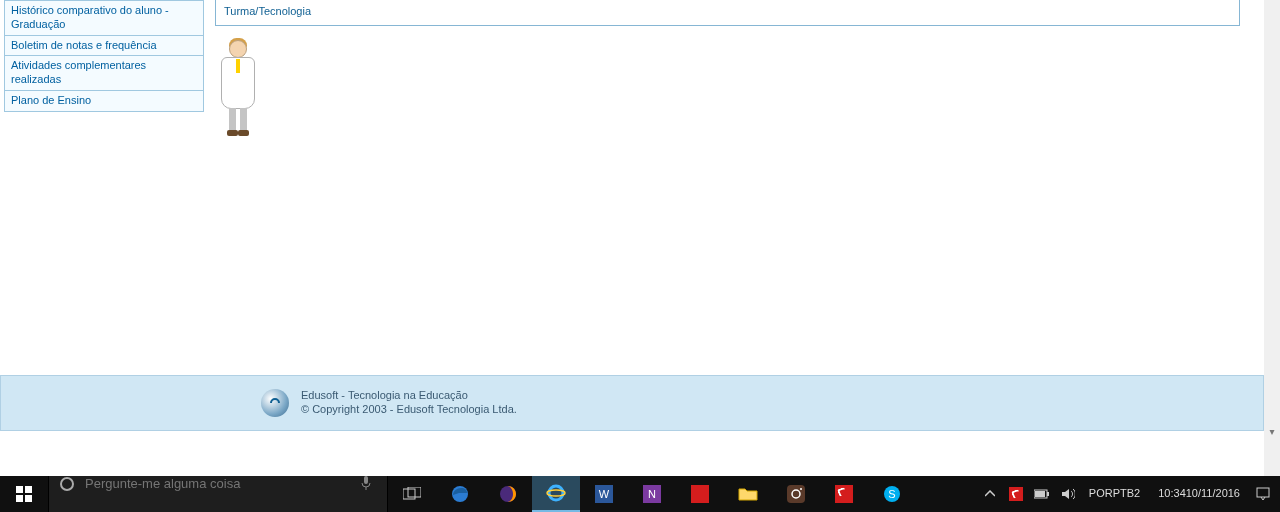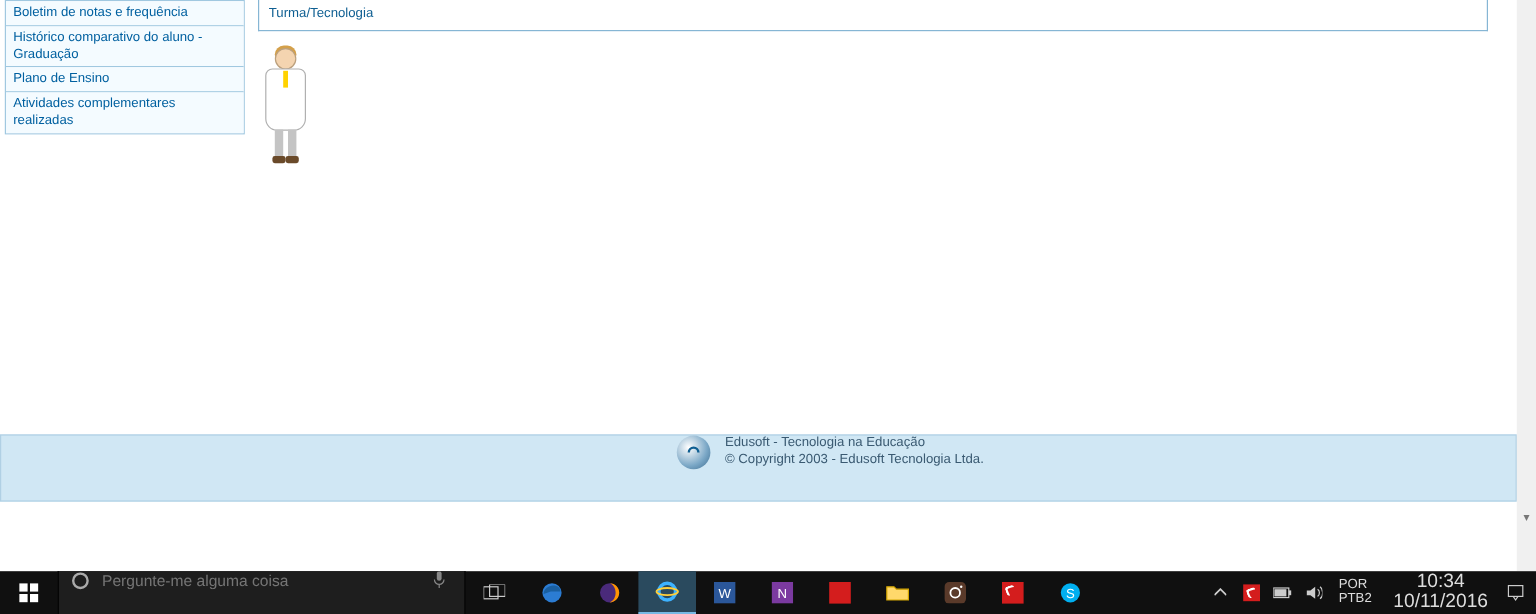--- a/index.html
+++ b/index.html
@@ -107,31 +107,30 @@
   .tie  { position:absolute; left:21px; top:21px; width:4px; height:14px; background:#ffd200; }
   .leg1 { position:absolute; left:14px; top:70px; width:7px; height:24px; background:#c4c4c4; }
   .leg2 { position:absolute; left:25px; top:70px; width:7px; height:24px; background:#c4c4c4; }
   .shoe1{ position:absolute; left:12px; top:92px; width:11px; height:6px; background:#6a4a2a; border-radius:2px; }
   .shoe2{ position:absolute; left:23px; top:92px; width:11px; height:6px; background:#6a4a2a; border-radius:2px; }
 
   
   .footer {
     position: absolute;
     left: 0;
-    top: 362px;
+    top: 375px;
     width: 1264px;
     height: 56px;
     background: #d0e7f4;
     border: 1px solid #b0d0e4;
     display: flex;
     align-items: center;
     justify-content: space-between;
     padding: 0 140px 0 260px;
     color: #3a5a72;
-    flex-direction: column;
   }
   .footer-left { display:flex; align-items:center; gap: 12px; }
   .footer-logo {
     width: 28px; height: 28px;
     border-radius: 50%;
     background: radial-gradient(circle at 35% 35%, #fff, #7aa7c6 60%, #3a6a8e);
     display:flex; align-items:center; justify-content:center;
     color:#0f5f92;
   }
   .footer-lines p { line-height: 1.25; }
@@ -180,43 +179,43 @@
   .tb-btn svg { display:block; }
   .tb-btn.ie-active { background:#2a4a5e; border-bottom:2px solid #76b9e4; }
 
   .tray {
     margin-left:auto;
     display:flex; align-items:center;
     gap: 8px;
     padding: 0 8px;
   }
   .tray .ic { width:18px; height:18px; display:flex; align-items:center; justify-content:center; color:#ccc; cursor:pointer; }
-  .lang-clock { display:flex; flex-direction:column; align-items:center; justify-content:space-between; line-height:1.05; font-size:16px; padding: 0 6px; color:#ddd; }
-  .lang { display:flex; flex-direction:column; align-items:flex-start; justify-content:center; line-height:1.05; font-size:11px; padding:0 4px; color:#ddd;}
+  .lang-clock { display:flex; align-items:center; justify-content:space-between; line-height:1.05; font-size:11px; padding: 0 6px; color:#ddd; }
+  .lang { display:flex; flex-direction:row; align-items:flex-start; justify-content:center; line-height:1.05; font-size:11px; padding:0 4px; color:#ddd;}
 
   
   .red-sq { background:#d41d1d; }
   .avira { background:#d41d1d; position:relative; }
   .avira::after{ content:""; position:absolute; left:3px; top:3px; width:6px; height:6px; border:2px solid #fff; border-right:none; border-bottom:none; border-radius:3px; transform:rotate(-20deg);}
 </style>
 </head>
 <body>
 
 <div class="sidebar">
   <div class="sidebar-item">
+    <span>Histórico comparativo do aluno - Graduação</span>
+  </div>
+  <div class="sidebar-item">
     <span>Boletim de notas e frequência</span>
   </div>
   <div class="sidebar-item">
-    <span>Histórico comparativo do aluno - Graduação</span>
+    <span>Atividades complementares realizadas</span>
   </div>
   <div class="sidebar-item">
     <span>Plano de Ensino</span>
-  </div>
-  <div class="sidebar-item">
-    <span>Atividades complementares realizadas</span>
   </div>
 </div>
 
 <div class="main-panel">
   <div class="form-row">
     <span class="form-label">Turma/Tecnologia</span>
   </div>
 </div>
 
 <div class="help-row">

